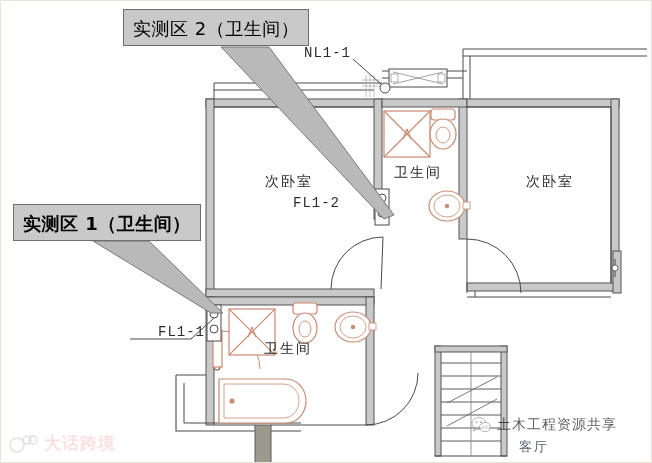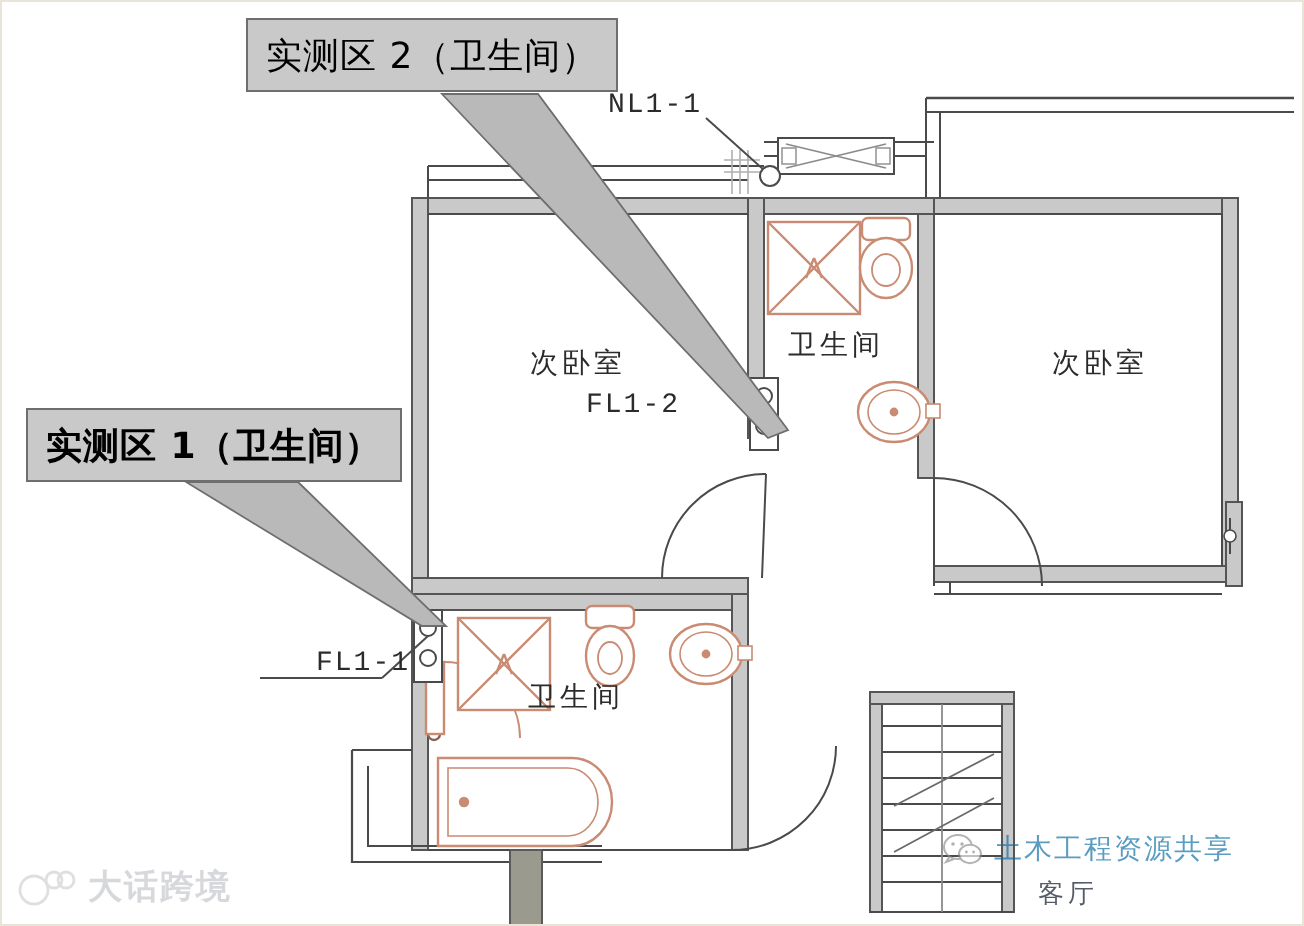--- a/index.html
+++ b/index.html
@@ -67,21 +67,21 @@
     position: absolute;
     left: 470px;
     top: 415px;
     display: flex;
     align-items: center;
     gap: 6px;
     opacity: 0.65;
   }
   #wm-br-text {
     font-size: 14px;
-    color: #0369a1;
+    color: #000000;
     letter-spacing: 1px;
     font-family: Liberation Serif, serif;
   }
   #wm-br-sub {
     position: absolute;
     left: 518px;
     top: 437px;
     font-size: 13px;
     color: #0f172a;
     letter-spacing: 2px;
@@ -92,21 +92,21 @@
     position: absolute;
     left: 8px;
     top: 431px;
     display: flex;
     align-items: center;
     gap: 5px;
     opacity: 0.16;
   }
   #wm-bl-text {
     font-size: 17px;
-    color: #0f172a;
+    color: #ef4444;
     letter-spacing: 1px;
     font-weight: bold;
     font-family: Liberation Serif, serif;
   }
 </style>
 </head>
 <body>
 
 <div id="canvas">
 

